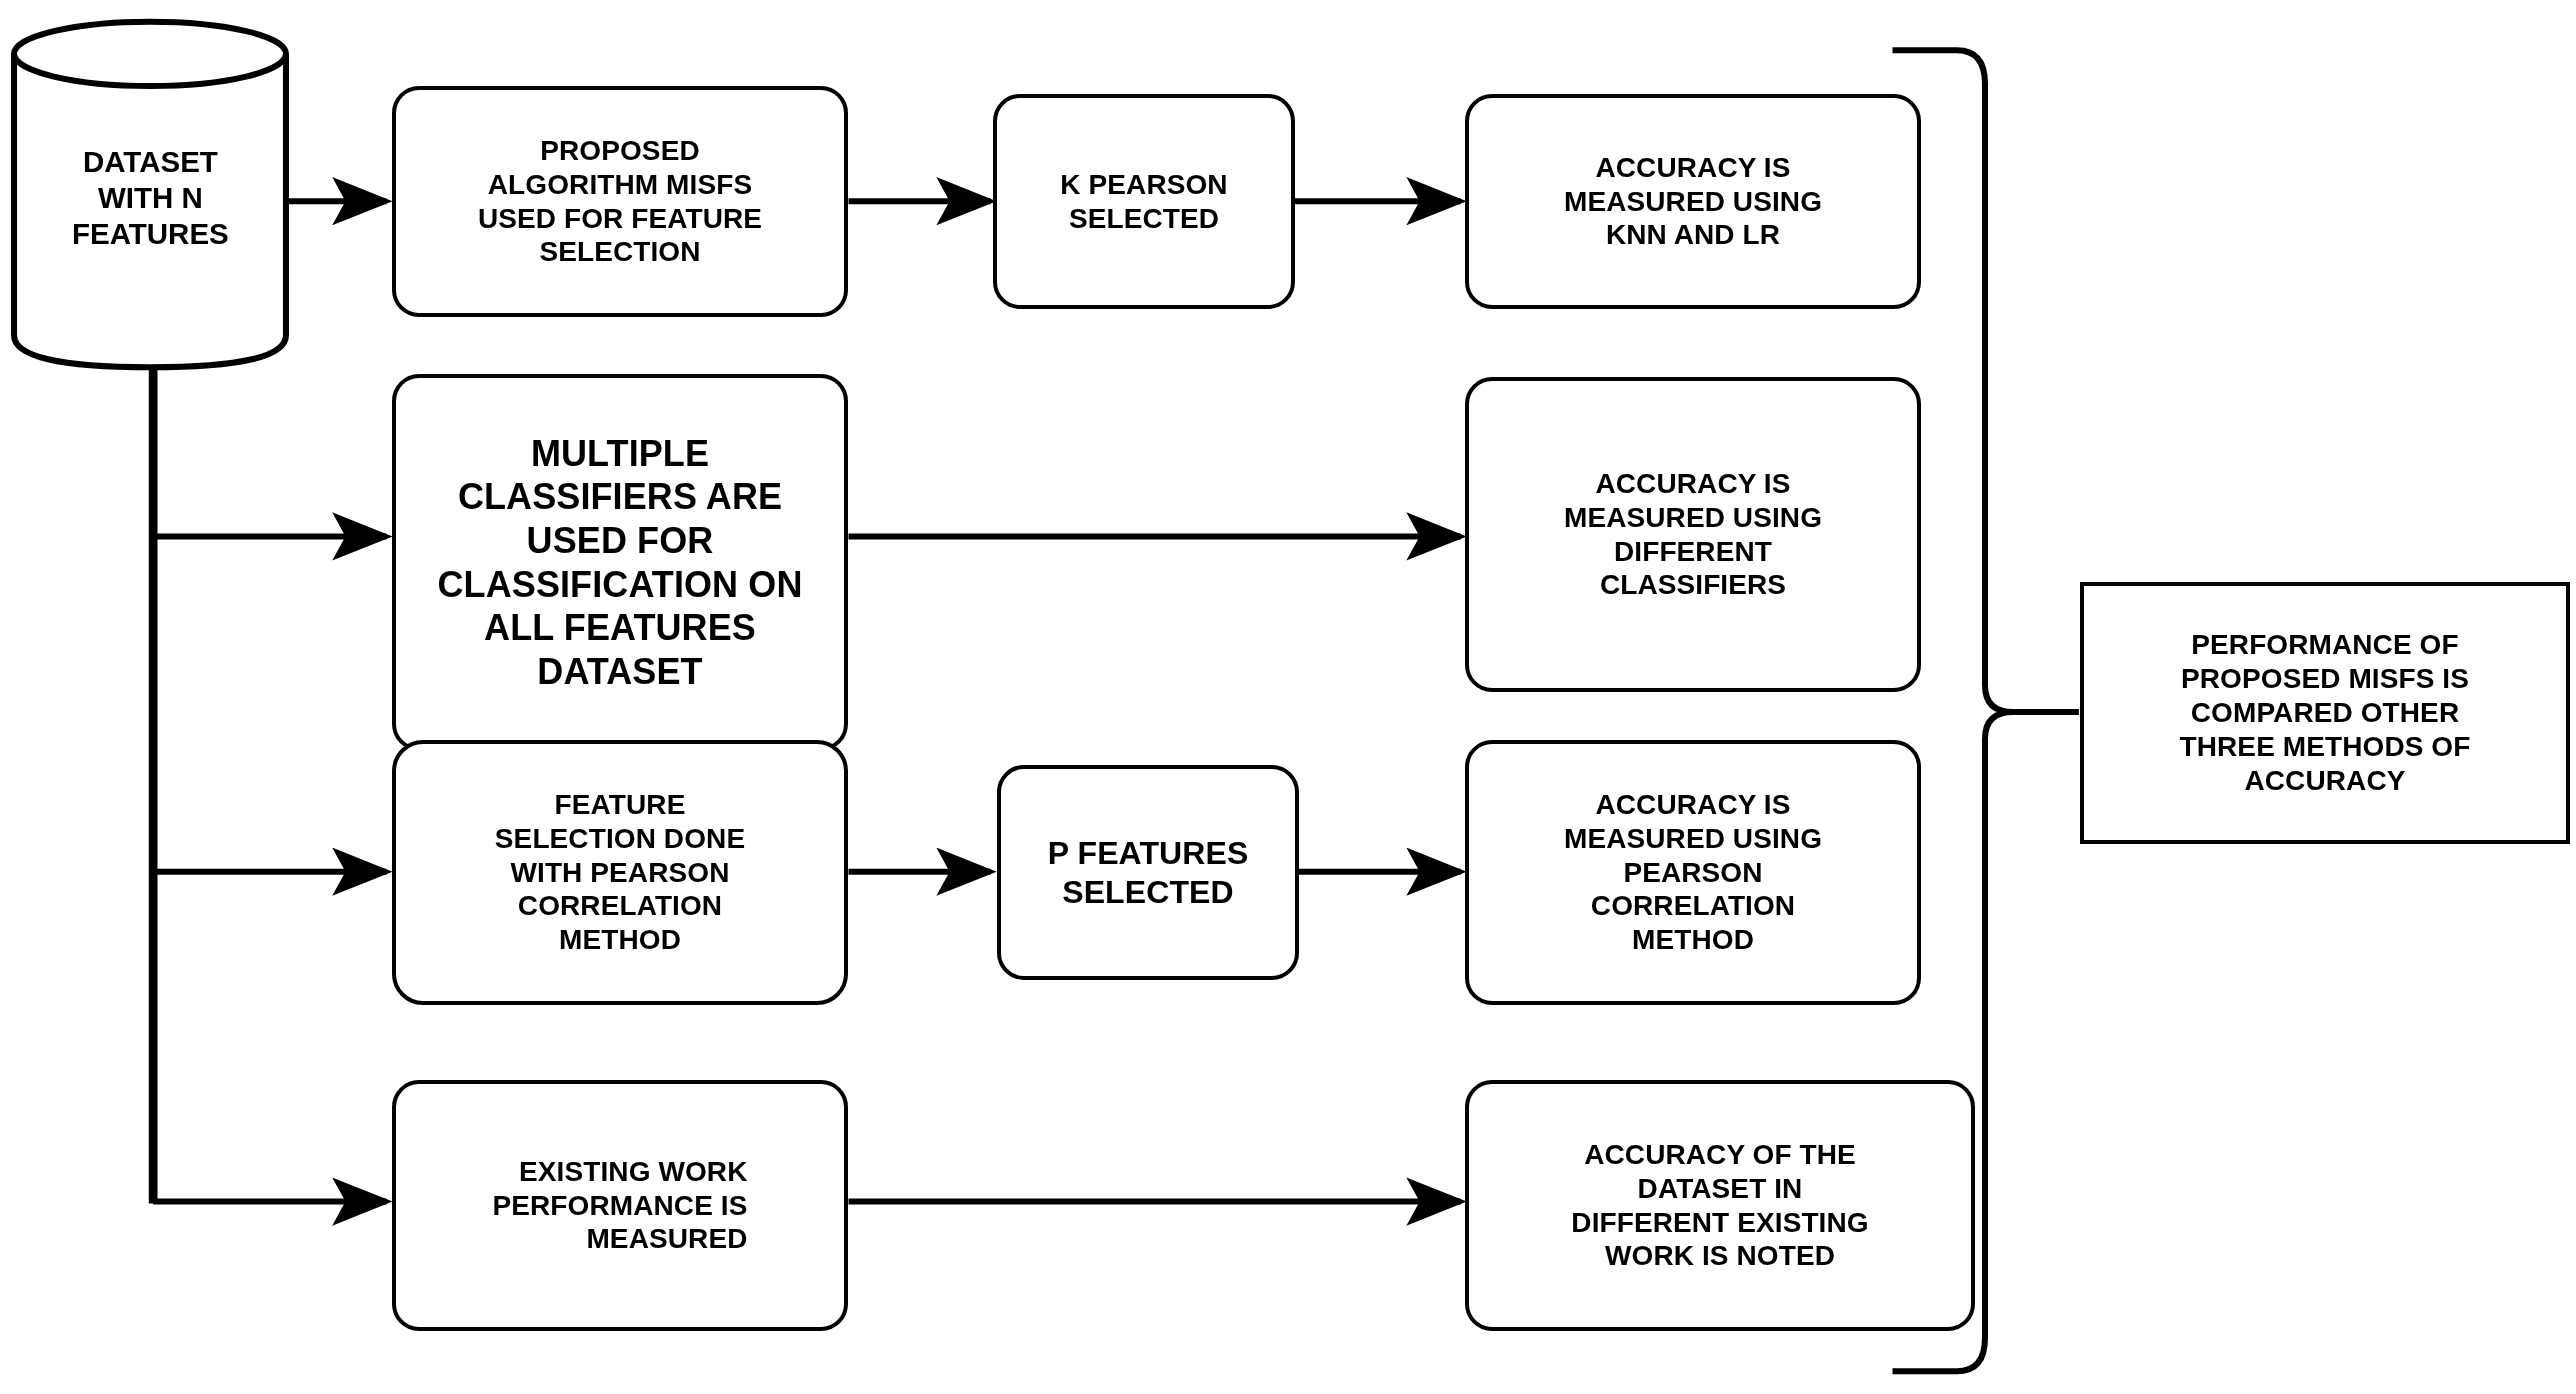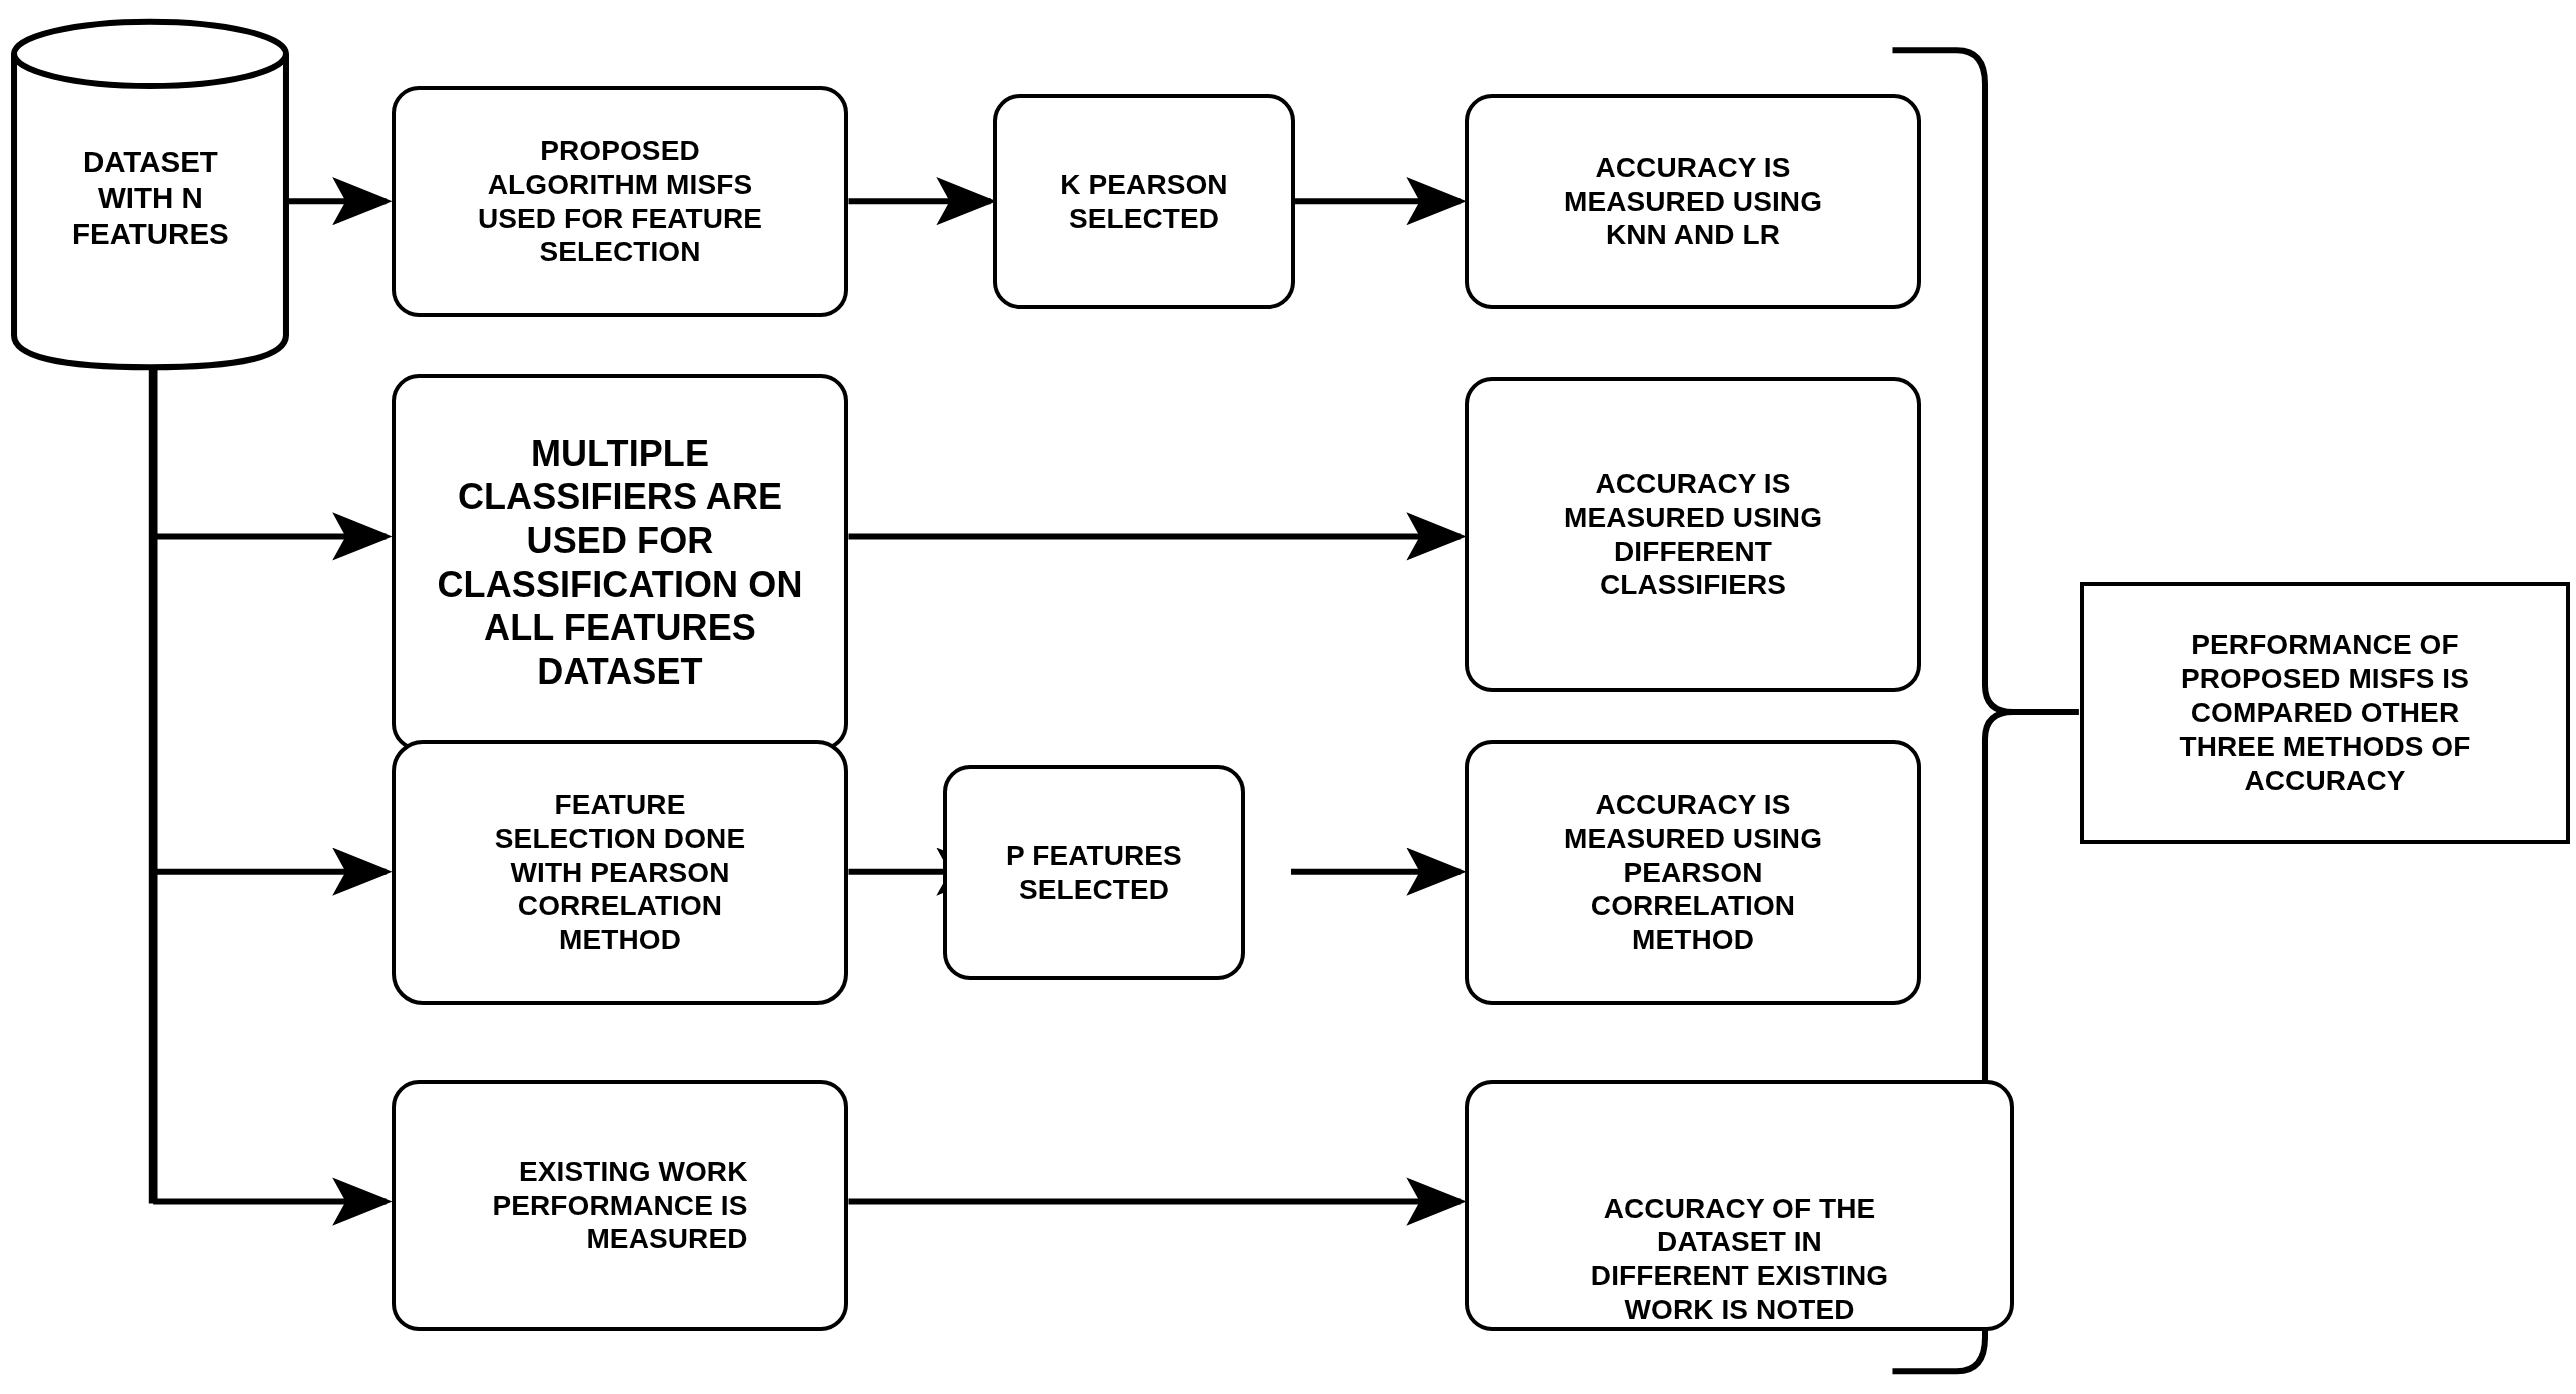--- a/index.html
+++ b/index.html
@@ -180,40 +180,40 @@
   </div>
 
   <div class="node rounded" style="left:392px; top:740px; width:456px; height:265px; font-size:28px; padding:0 9.4px;border-radius:31px;">
     <span>FEATURE
 SELECTION  DONE
 WITH PEARSON
 CORRELATION
 METHOD</span>
   </div>
 
-  <div class="node rounded" style="left:943px; top:765px; width:302px; height:215px; font-size:28px; padding:0 5px;">
+  <div class="node rounded" style="left:997px; top:765px; width:302px; height:215px; font-size:32px; padding:0 5px;">
     <span>P FEATURES
 SELECTED</span>
   </div>
 
   <div class="node rounded" style="left:1465px; top:740px; width:456px; height:265px; font-size:28px; padding:0 13.4px;">
     <span>ACCURACY IS
 MEASURED USING
 PEARSON
 CORRELATION
 METHOD</span>
   </div>
 
   <div class="node rounded" style="left:392px; top:1080px; width:456px; height:251px; font-size:28px; padding:0 12px;text-align:right;">
     <span>EXISTING WORK
 PERFORMANCE IS
 MEASURED</span>
   </div>
 
-  <div class="node rounded" style="left:1465px; top:1080px; width:549px; height:251px; font-size:28px; padding:0 6.7px;align-items:flex-end;">
+  <div class="node rounded" style="left:1465px; top:1080px; width:510px; height:251px; font-size:28px; padding:0 6.7px;">
     <span>ACCURACY OF THE
 DATASET IN
 DIFFERENT EXISTING
 WORK IS NOTED</span>
   </div>
 
   <div class="node sharp" style="left:2080px; top:582px; width:490px; height:262px; font-size:28px; padding:0 10.7px;">
     <span>PERFORMANCE OF
 PROPOSED MISFS IS
 COMPARED OTHER

